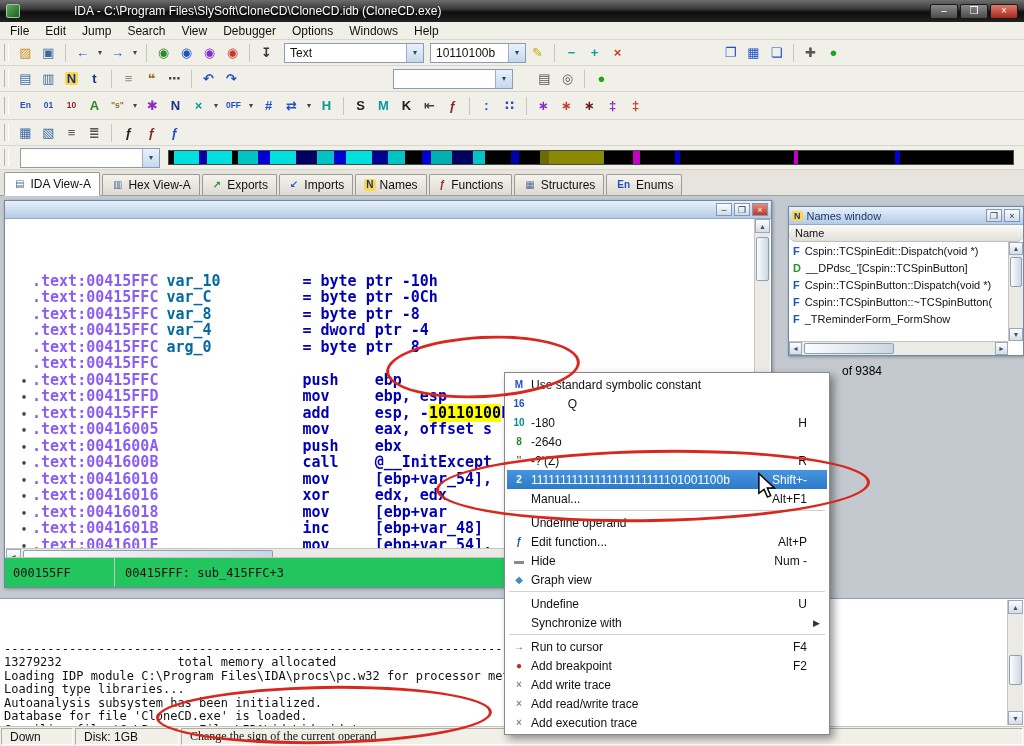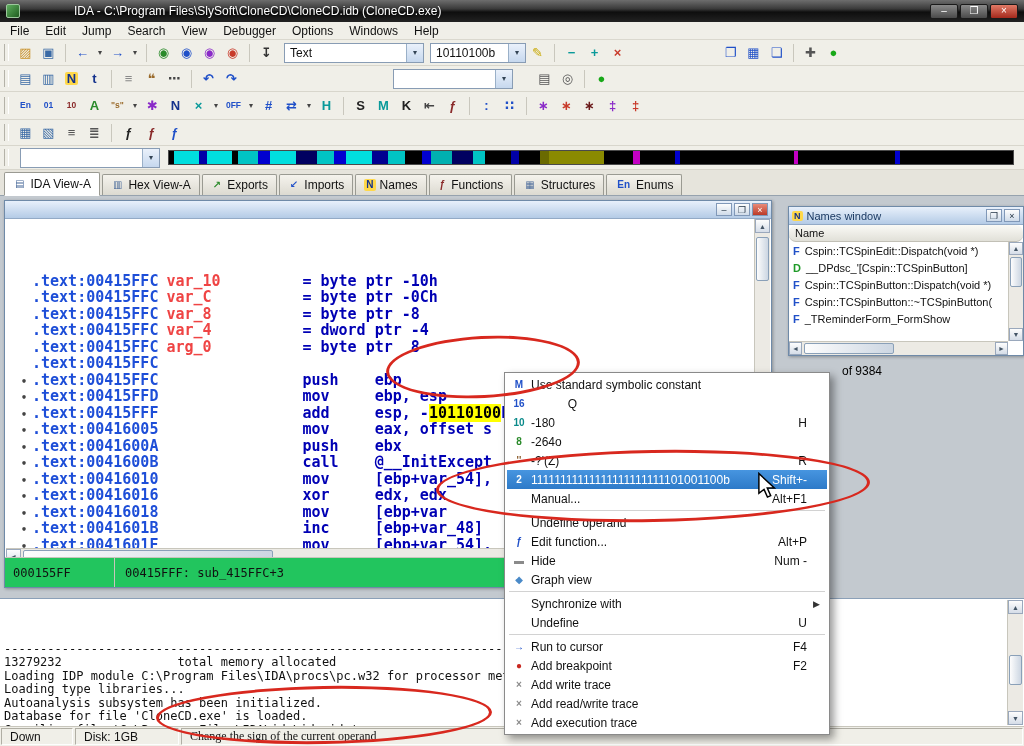--- a/index.html
+++ b/index.html
@@ -79,22 +79,22 @@
   .wctl span { width:16px; height:13px; display:flex; align-items:center; justify-content:center; font-size:9px;
     color:#234; background:linear-gradient(#fdfdfd,#cfdbe9); border:1px solid #8098b8; }
   .wctl .close { background:linear-gradient(#e8young,#c04030); background:linear-gradient(#ea8a78,#bb3a28); color:#fff; }
 
   #ida-win { left:4px; top:4px; width:768px; height:388px; }
   .disasm { position:absolute; left:1px; top:18px; right:17px; bottom:39px; overflow:hidden;
     background:#fff; padding:4px 0 0 10px; white-space:pre;
     font-family:"DejaVu Sans Mono",monospace; font-size:15px; font-weight:bold; line-height:16.5px; }
   .dline { height:16.5px; }
   .dline .dot  { display:inline-block; width:16px; color:#444; font-size:10px; text-align:center; }
-  .dline .addr { color:#1d4ed8; }
-  .dline .nm   { display:inline-block; width:144px; padding-left:8px; color:#ef4444; }
+  .dline .addr { color:#8b5cf6; }
+  .dline .nm   { display:inline-block; width:144px; padding-left:8px; color:#0369a1; }
   .dline .body { color:#0000b4; }
   .dline .hlx  { background:#ffff00; color:#000000; }
   .dline .sfx  { color:#0000b4; }
 
   .vscroll { position:absolute; width:16px; background:#eceae4; border-left:1px solid #c8c6bc; }
   .hscroll { position:absolute; height:16px; background:#eceae4; border-top:1px solid #c8c6bc; }
   .sbb { position:absolute; background:linear-gradient(#fdfdfd,#d5dde8); border:1px solid #9aa8bc;
     display:flex; align-items:center; justify-content:center; font-size:7px; color:#456; }
   .vthumb,.hthumb { position:absolute; background:linear-gradient(90deg,#fdfdfd,#ccd6e2);
     border:1px solid #8aa0b8; border-radius:2px; }
@@ -676,29 +676,29 @@
       <span class="sub"></span>
     </div>
     <div class="mi sep">
       
       
       
       
     </div>
     <div class="mi">
       <span class="ic"></span>
+      <span class="lab">Undefine</span>
+      <span class="sc">U</span>
+      <span class="sub"></span>
+    </div>
+    <div class="mi">
+      <span class="ic"></span>
       <span class="lab">Synchronize with</span>
       <span class="sc"></span>
       <span class="sub">▶</span>
-    </div>
-    <div class="mi">
-      <span class="ic"></span>
-      <span class="lab">Undefine</span>
-      <span class="sc">U</span>
-      <span class="sub"></span>
     </div>
     <div class="mi sep">
       
       
       
       
     </div>
     <div class="mi">
       <span class="ic" style="color: rgb(32, 80, 200);">→</span>
       <span class="lab">Run to cursor</span>

